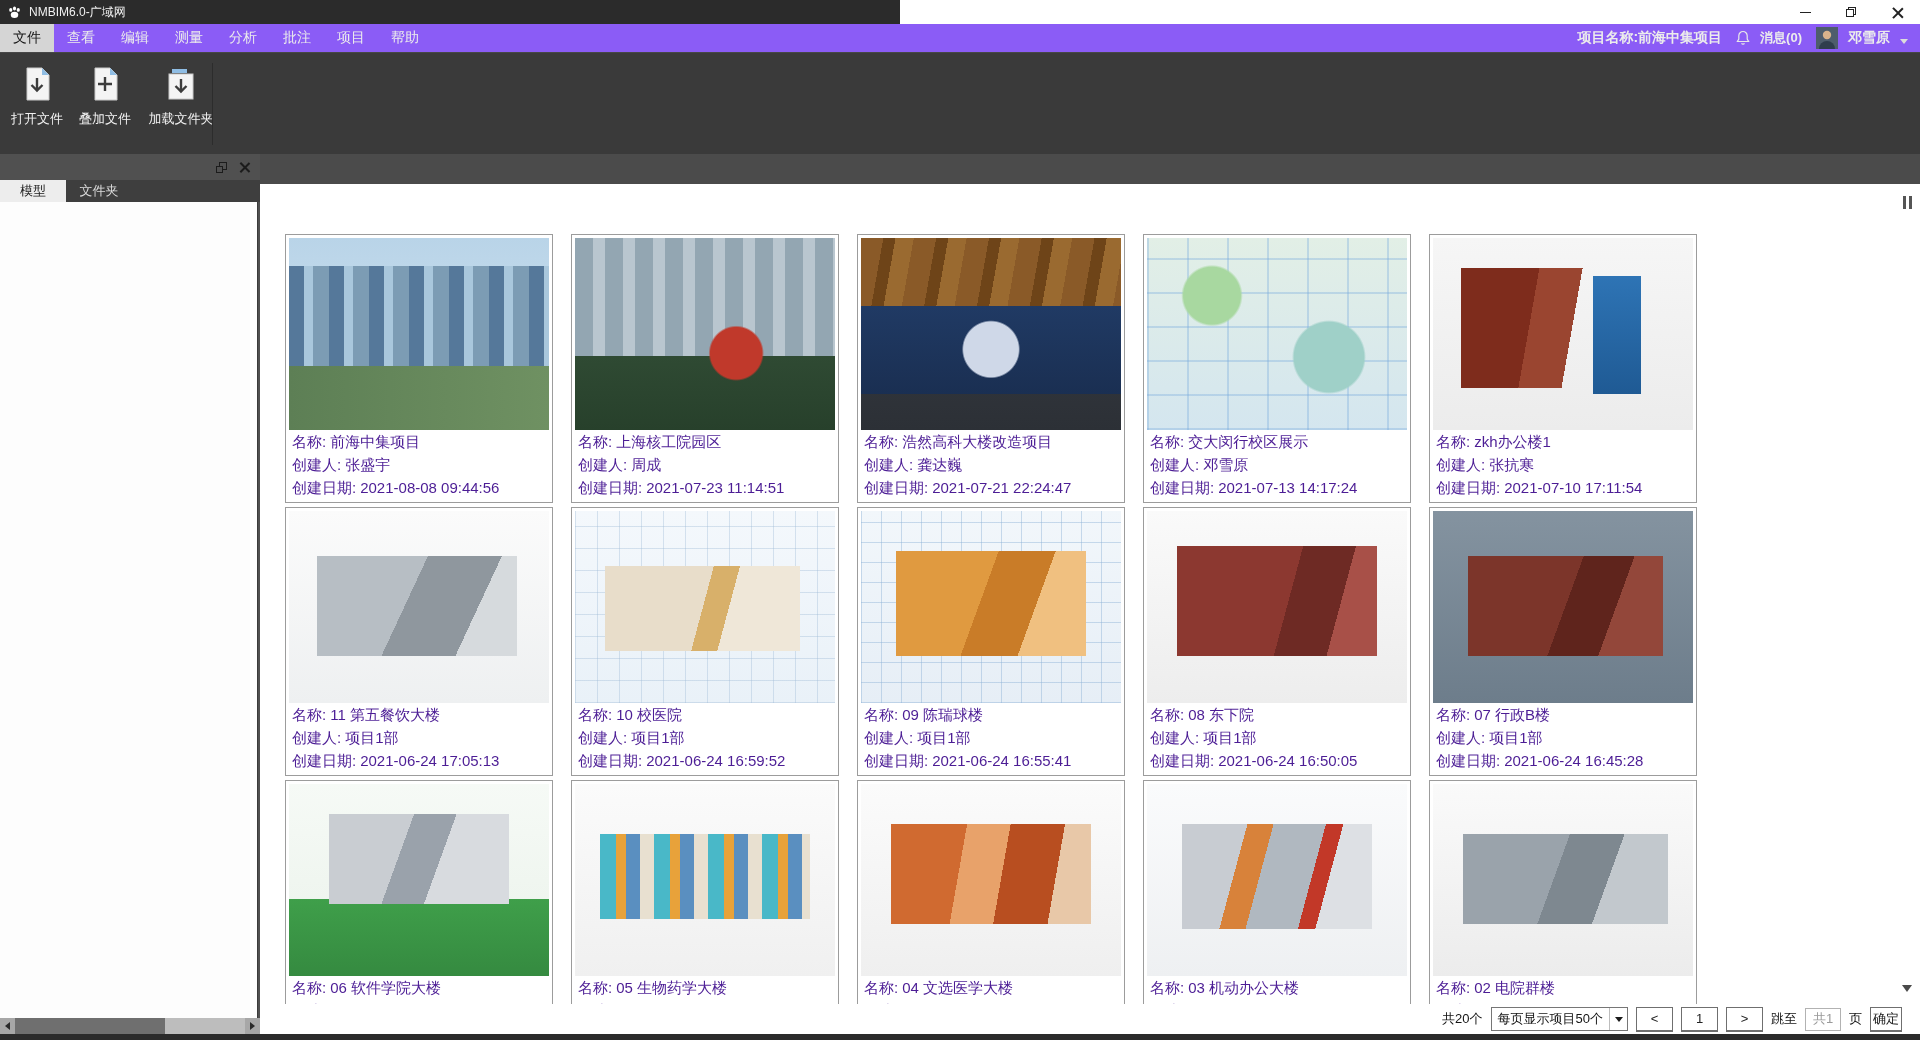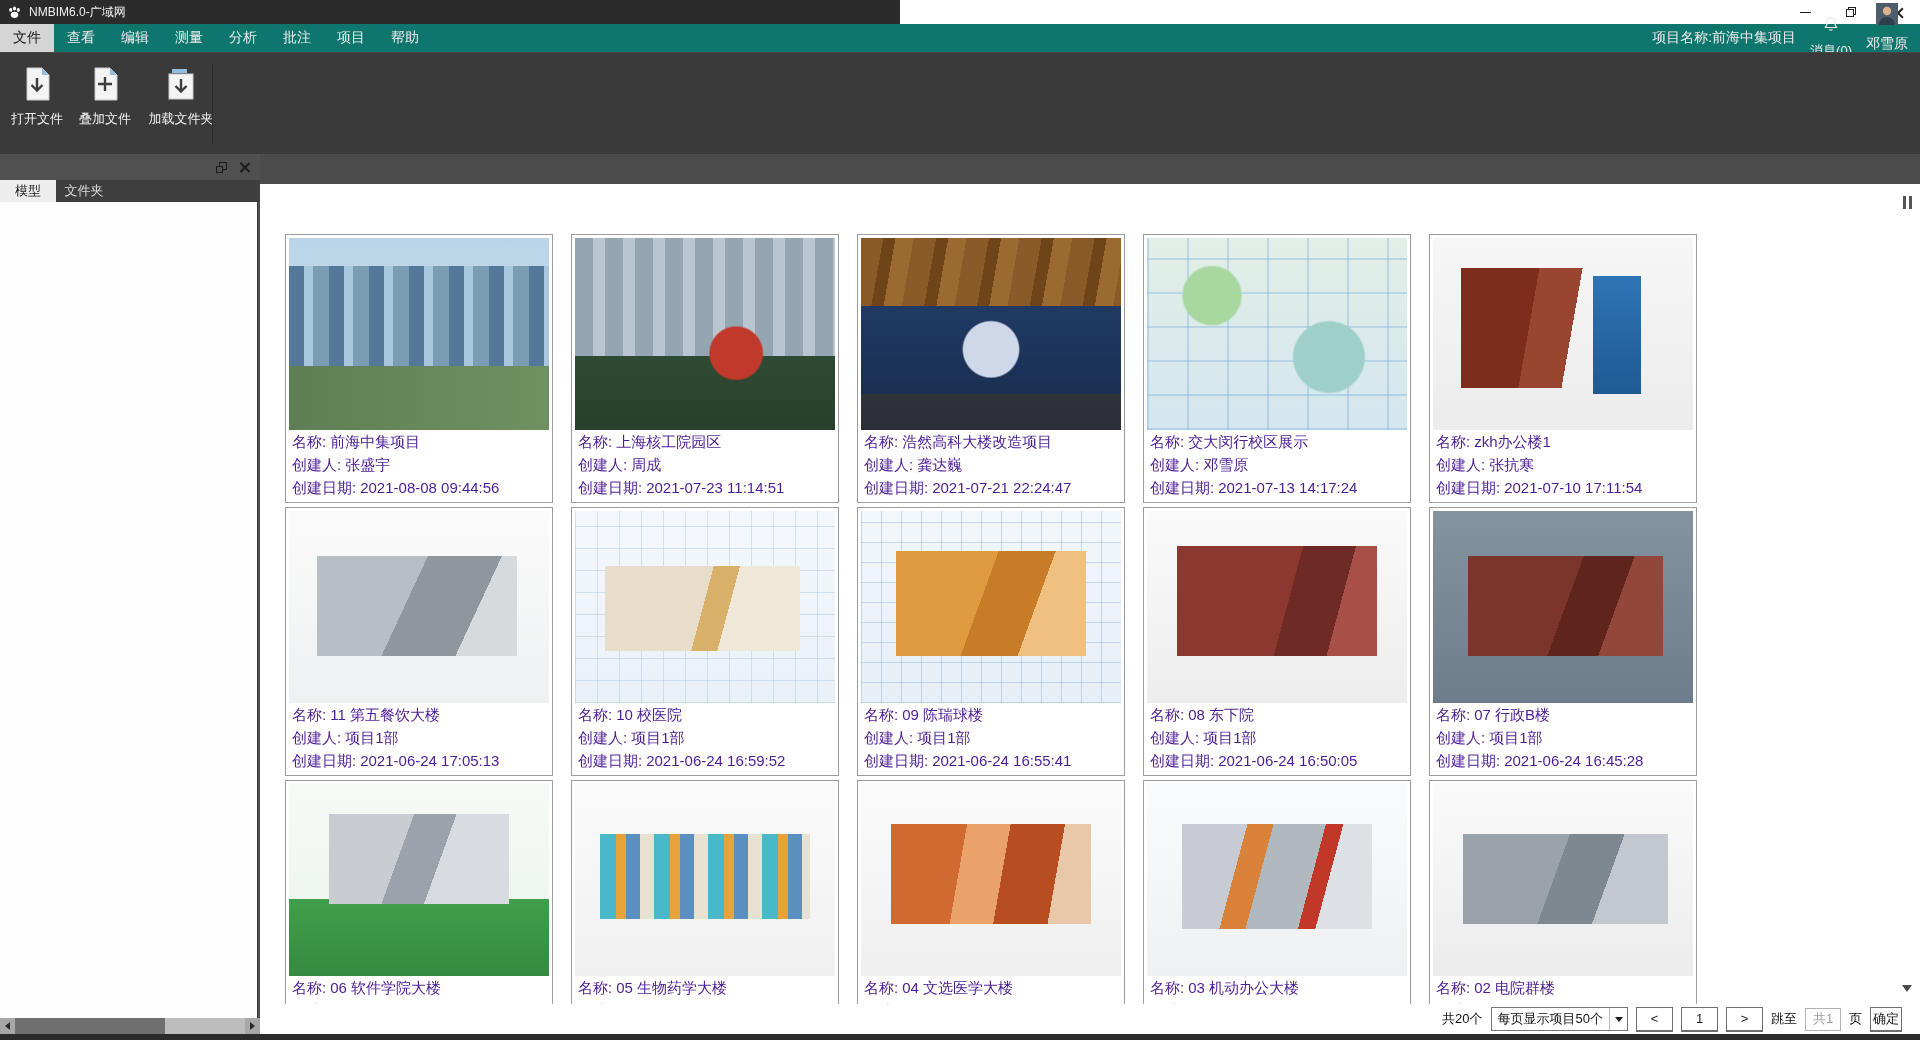--- a/index.html
+++ b/index.html
@@ -15,26 +15,26 @@
   .glyph-min { width:11px; height:1px; background:#222; }
   .glyph-restore { position:relative; width:10px; height:10px; }
   .glyph-restore .r1 { position:absolute; right:0; top:0; width:8px; height:8px; border:1px solid #222; background:#fff; }
   .glyph-restore .r2 { position:absolute; left:0; bottom:0; width:8px; height:8px; border:1px solid #222; background:#fff; }
   .glyph-close { position:relative; width:11px; height:11px; }
   .glyph-close::before, .glyph-close::after { content:""; position:absolute; left:5px; top:-1px; width:1.5px; height:14px; background:#222; }
   .glyph-close::before { transform:rotate(45deg); }
   .glyph-close::after { transform:rotate(-45deg); }
 
   
-  .menubar { position:absolute; left:0; top:24px; width:1920px; height:28px; background:#0f766e;
+  .menubar { position:absolute; left:0; top:24px; width:1920px; height:28px; background:#8b5cf6;
              display:flex; align-items:stretch; font-size:14px; color:#ececec; }
   .menu-item { width:54px; display:flex; align-items:center; justify-content:center; cursor:default; }
   .menu-item.active { background:#d5d5d5; color:#141414; }
-  .menubar-right { margin-left:auto; display:flex; align-items:center; gap:14px; padding-right:12px; font-size:14px; }
-  .msg-group, .user-group { display:flex; align-items:center; gap:10px;flex-direction:column; }
+  .menubar-right { margin-left:auto; display:flex; align-items:center; gap:14px; padding-right:12px; font-size:14px;font-weight:bold; }
+  .msg-group, .user-group { display:flex; align-items:center; gap:10px; }
   .avatar { width:22px; height:22px; overflow:hidden; background:#51606e; }
   .dd-arrow { width:0; height:0; border-left:4px solid transparent; border-right:4px solid transparent; border-top:5px solid #dcdcdc; margin-top:6px; }
 
   
   .toolbar { position:absolute; left:0; top:52px; width:1920px; height:106px; background:#3a3a3a;
              border-top:1px solid #474747; display:flex; align-items:flex-start; padding:8px 0 0 3px; }
   .tool-btn { width:68px; display:flex; flex-direction:column; align-items:center; gap:7px; padding-top:4px; color:#f2f2f2; font-size:13px; }
   .tool-btn.wide { width:84px; }
   .toolbar-divider { position:absolute; left:212px; top:10px; height:82px; width:1px; background:#5a5a5a; border-left:1px solid #2c2c2c; }
 
@@ -42,21 +42,21 @@
   .left-panel { position:absolute; left:0; top:154px; width:260px; bottom:0; background:#505050; }
   .panel-header { height:26px; display:flex; align-items:center; justify-content:flex-end; gap:12px; padding-right:10px; }
   .float-glyph { position:relative; width:11px; height:11px; }
   .float-glyph .f1 { position:absolute; right:0; top:0; width:8px; height:8px; border:1px solid #1c1c1c; }
   .float-glyph .f2 { position:absolute; left:0; bottom:0; width:7px; height:7px; border:1px solid #1c1c1c; background:#505050; }
   .close-glyph { position:relative; width:11px; height:11px; }
   .close-glyph::before, .close-glyph::after { content:""; position:absolute; left:5px; top:-1px; width:1.6px; height:13px; background:#1c1c1c; }
   .close-glyph::before { transform:rotate(45deg); }
   .close-glyph::after { transform:rotate(-45deg); }
   .panel-tabs { height:22px; display:flex; background:#3e3e3e; }
-  .panel-tab { width:56px; text-align:center; line-height:22px; font-size:13px; color:#dcdcdc; }
+  .panel-tab { width:66px; text-align:center; line-height:22px; font-size:13px; color:#dcdcdc; }
   .panel-tab.active { background:#ededed; color:#1a1a1a; }
   .panel-body { position:absolute; left:0; top:48px; width:258px; bottom:22px; background:#fdfdfd; border-right:1px solid #3a3a3a; }
   .h-scroll { position:absolute; left:0; bottom:6px; width:260px; height:16px; background:#bdbdbd; display:flex; align-items:stretch; }
   .scroll-btn { width:15px; background:#a7a7a7; display:flex; align-items:center; justify-content:center; }
   .tri-left { width:0; height:0; border-top:4px solid transparent; border-bottom:4px solid transparent; border-right:5px solid #2a2a2a; }
   .tri-right { width:0; height:0; border-top:4px solid transparent; border-bottom:4px solid transparent; border-left:5px solid #2a2a2a; }
   .scroll-thumb { width:150px; background:#6f6f6f; }
   .scroll-track-rest { flex:1; }
 
   

